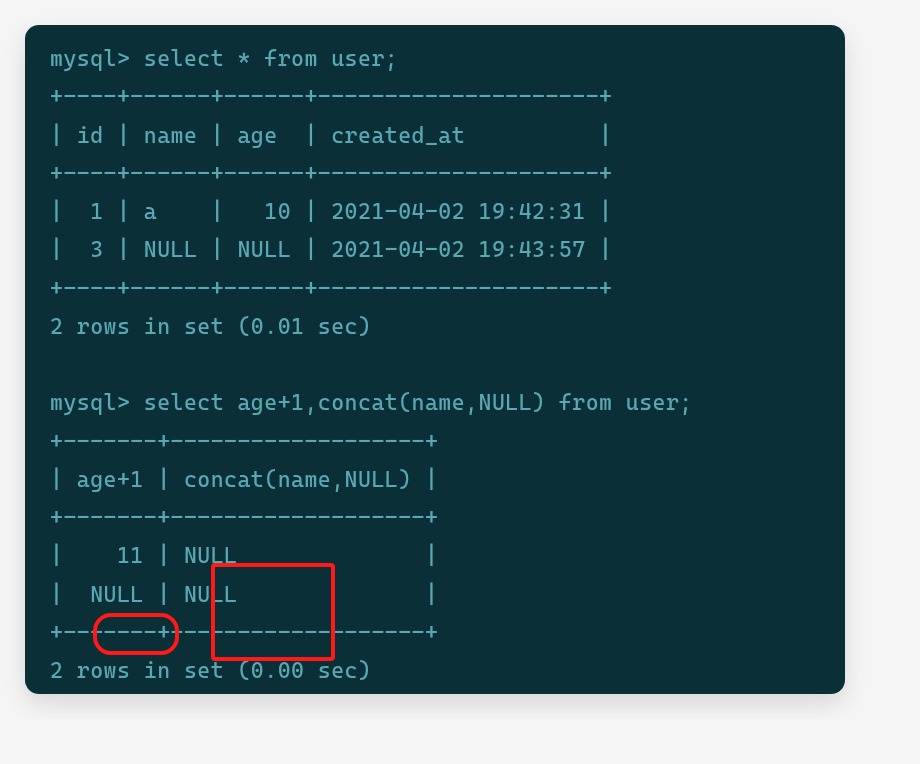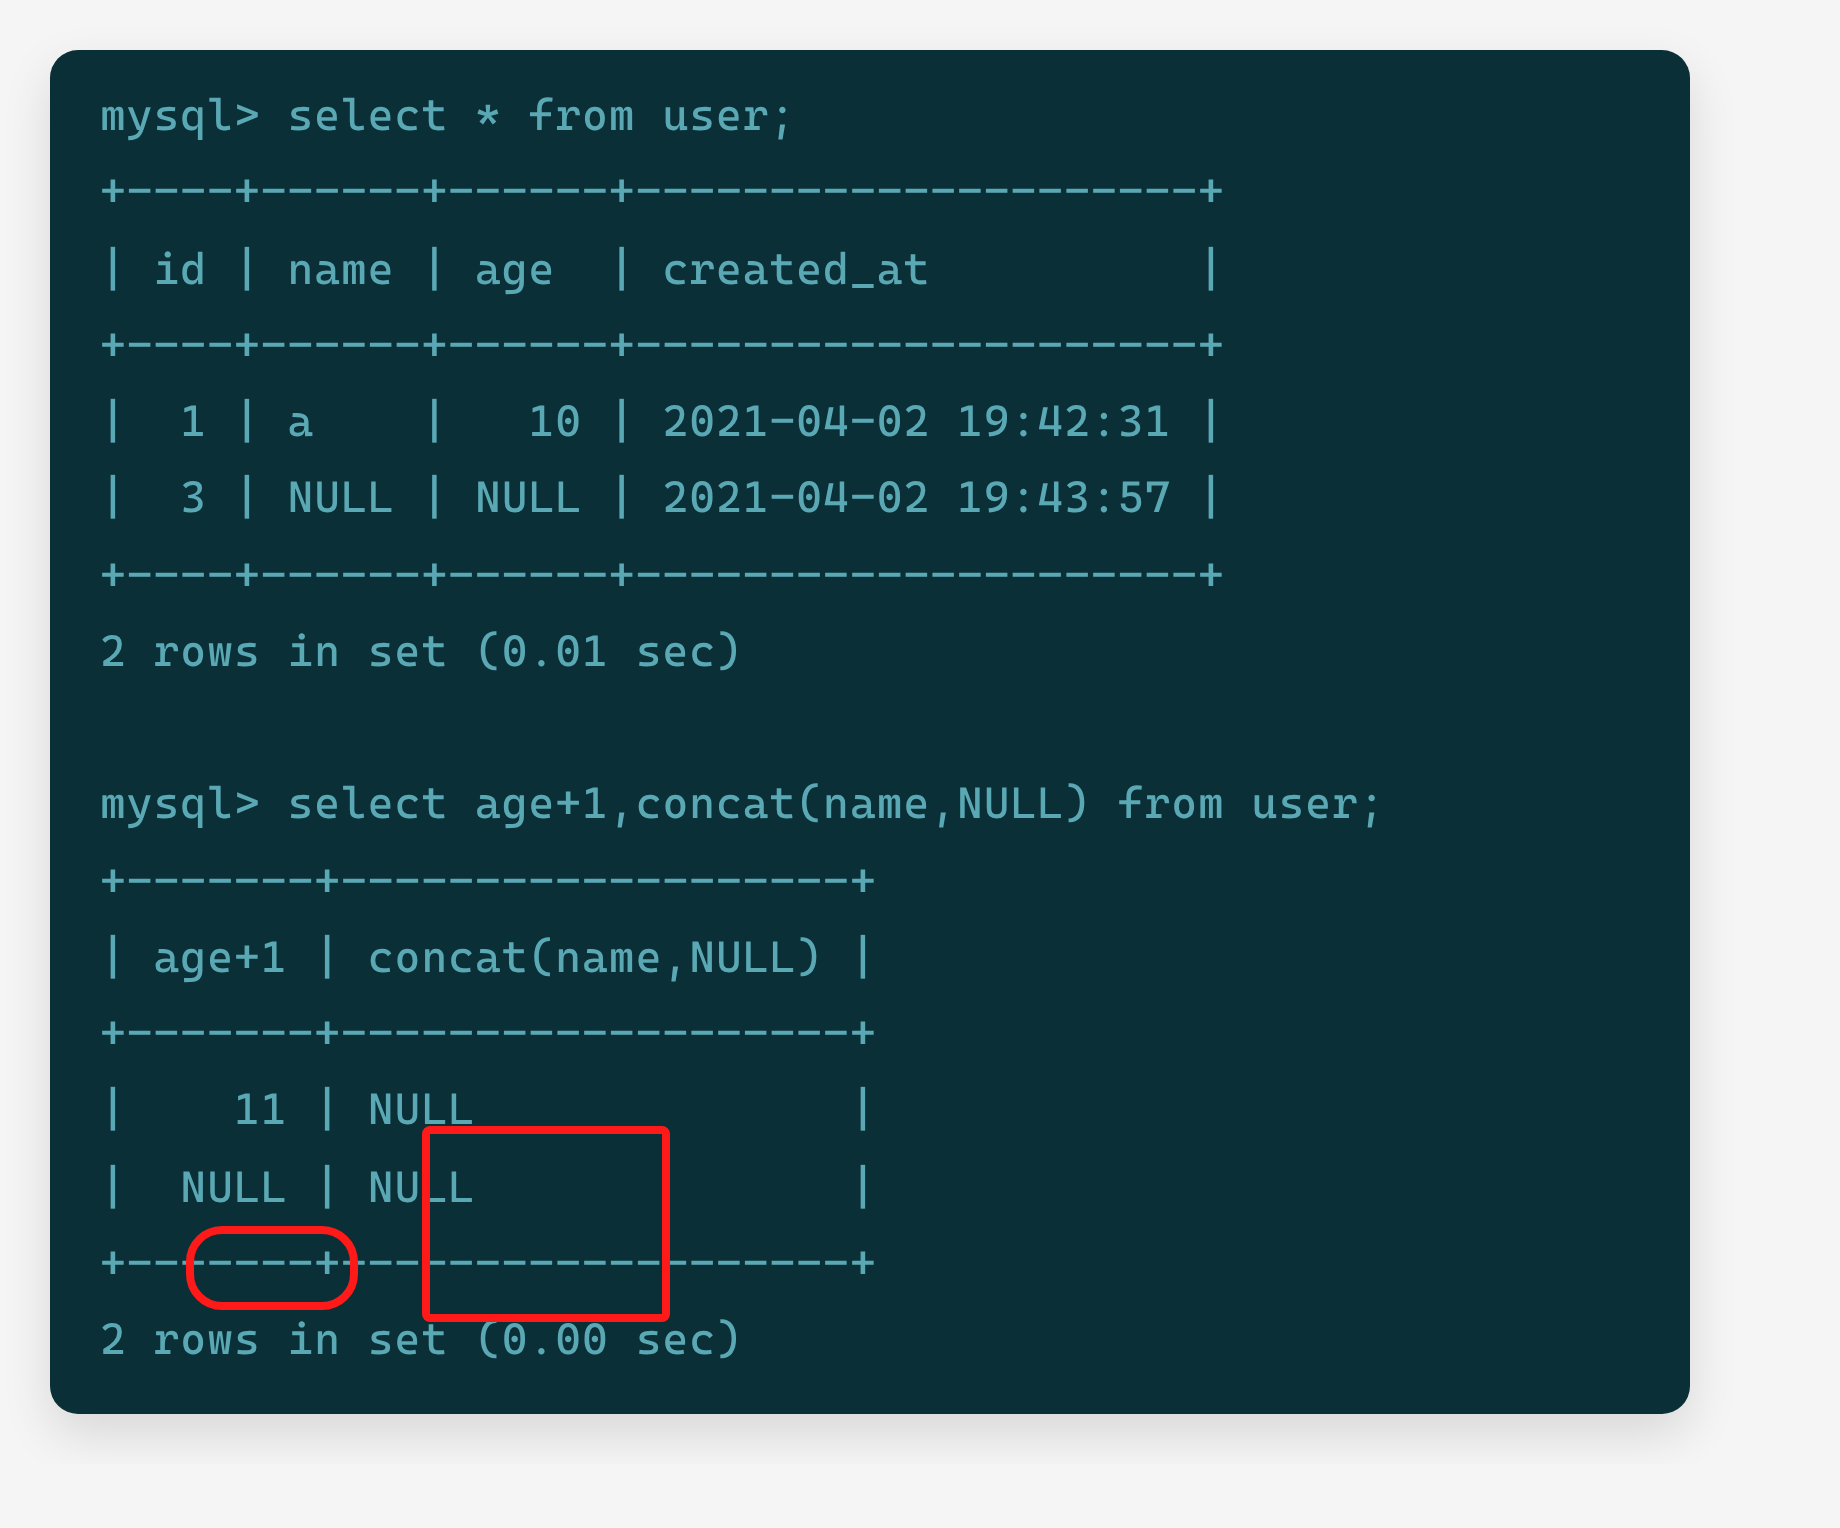--- a/index.html
+++ b/index.html
@@ -4,21 +4,21 @@
   <style>
     body {
       margin: 0;
       padding: 25px;
       background: #f5f5f5;
       font-family: ui-monospace, 'SF Mono', Menlo, Monaco, 'Cascadia Code', 'Courier New', monospace;
     }
     .terminal {
       background: #0a2f37;
       border-radius: 14px;
-      padding: 15px 25px 16px 25px;
+      padding: 15px 25px 3px 25px;
       box-shadow: 0 10px 25px rgba(0,0,0,0.12);
       width: 820px;
       box-sizing: border-box;
       position: relative;
     }
     pre {
       margin: 0;
       font-family: inherit;
       font-size: 22px;
       line-height: 1.74;

